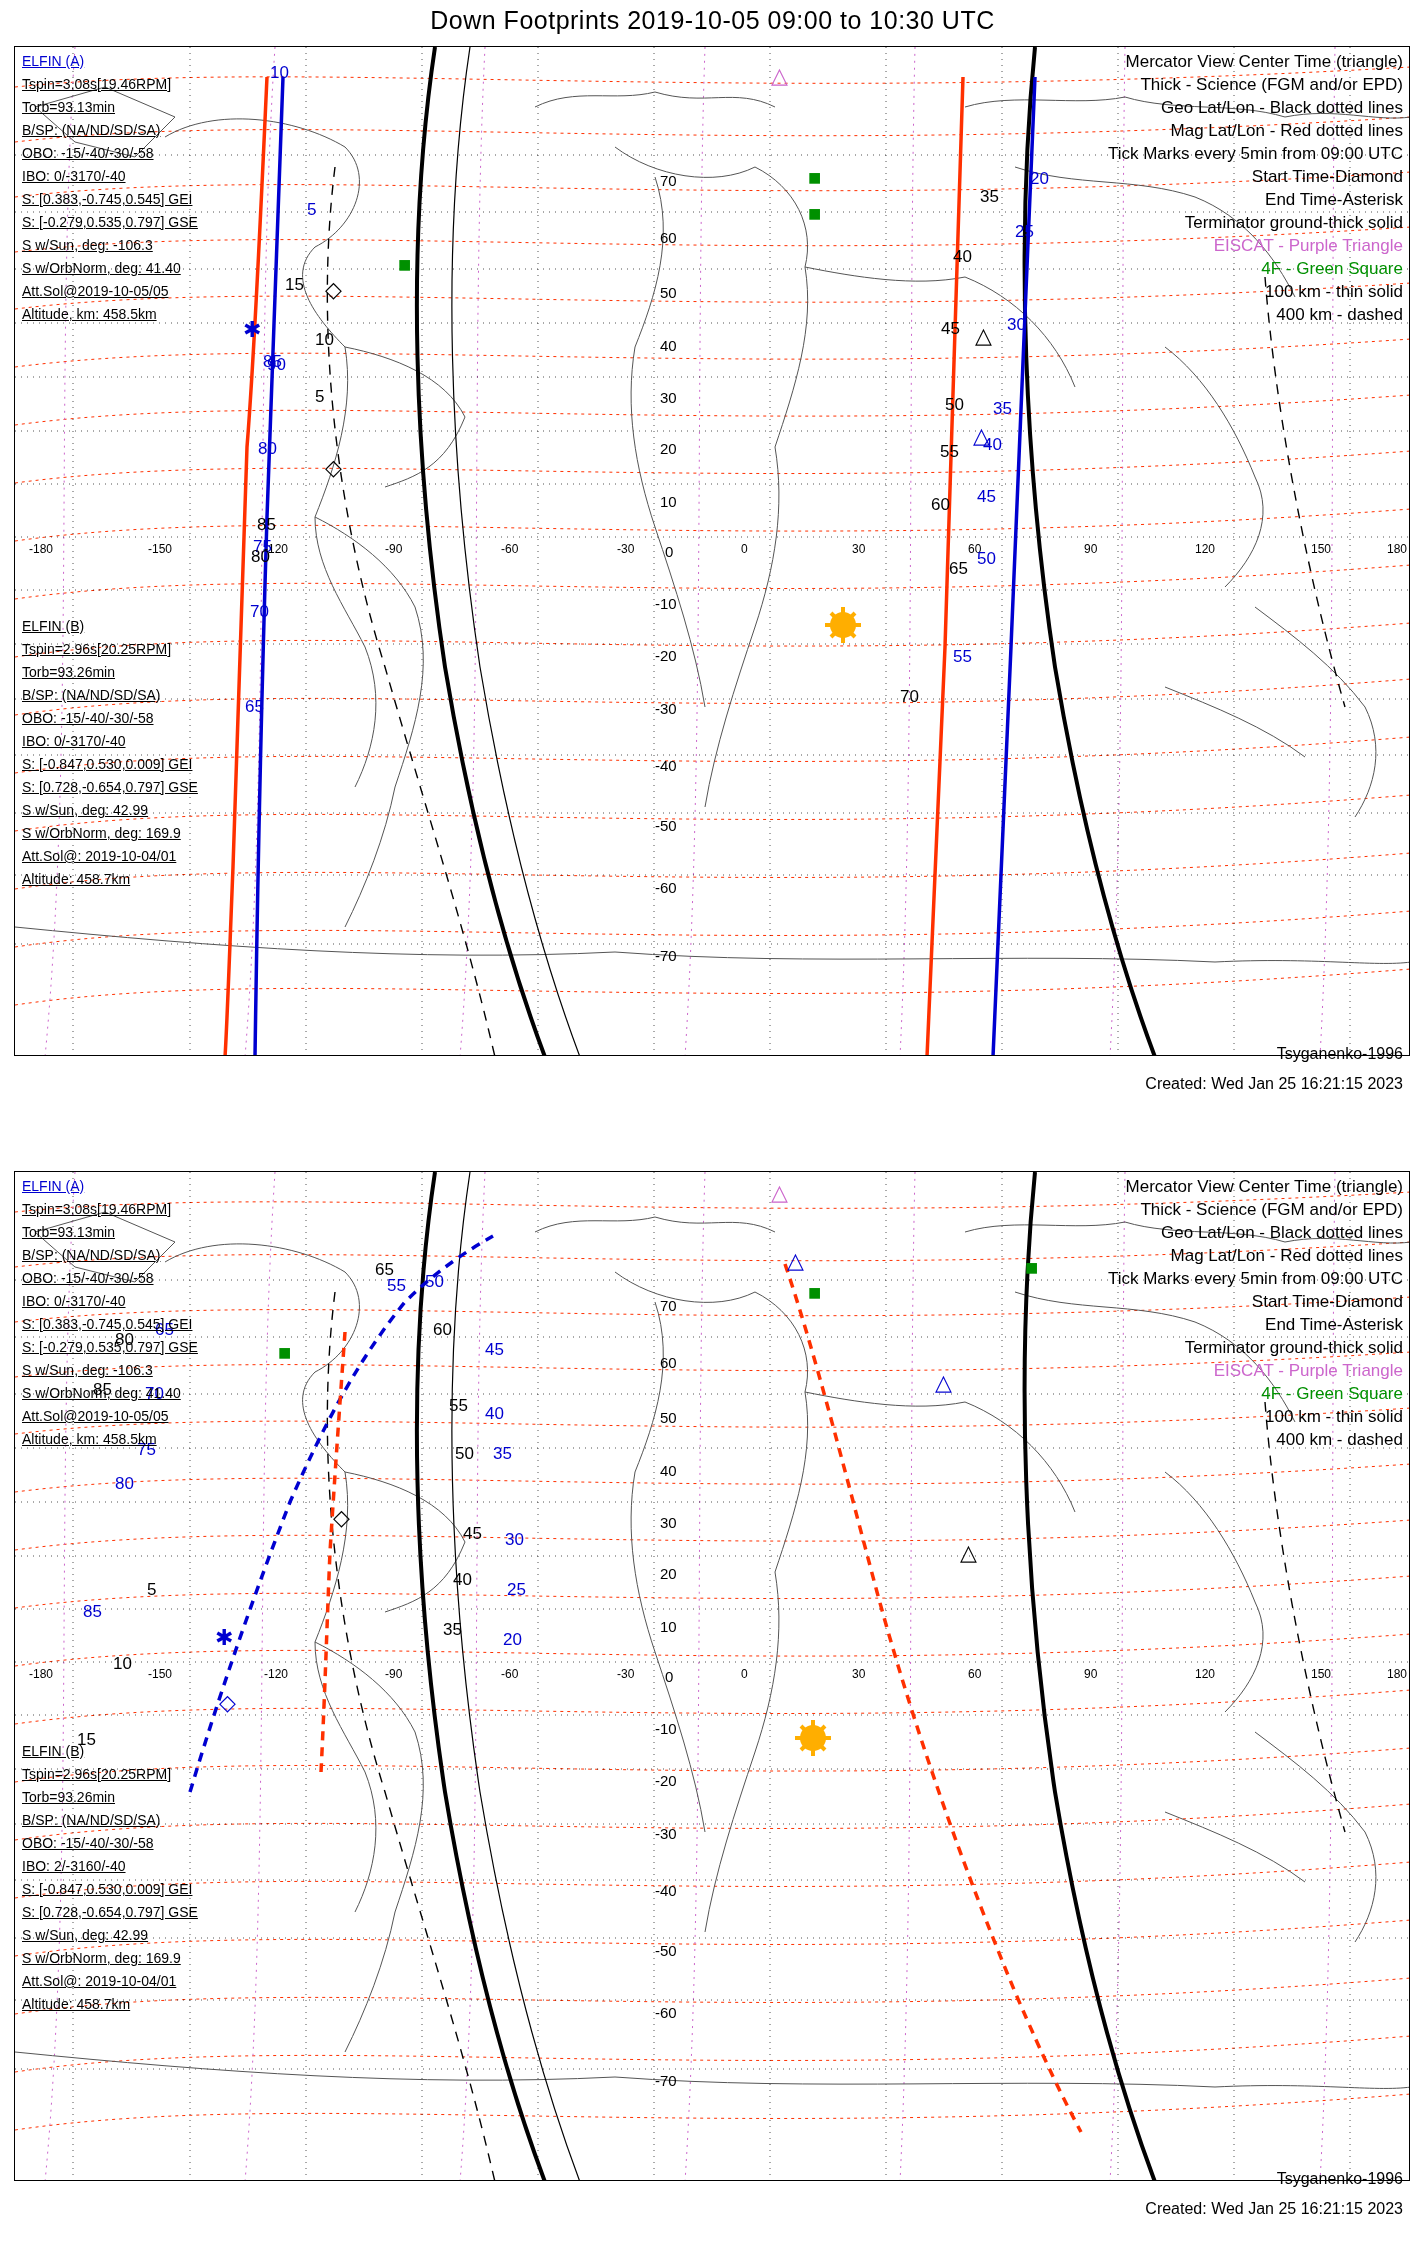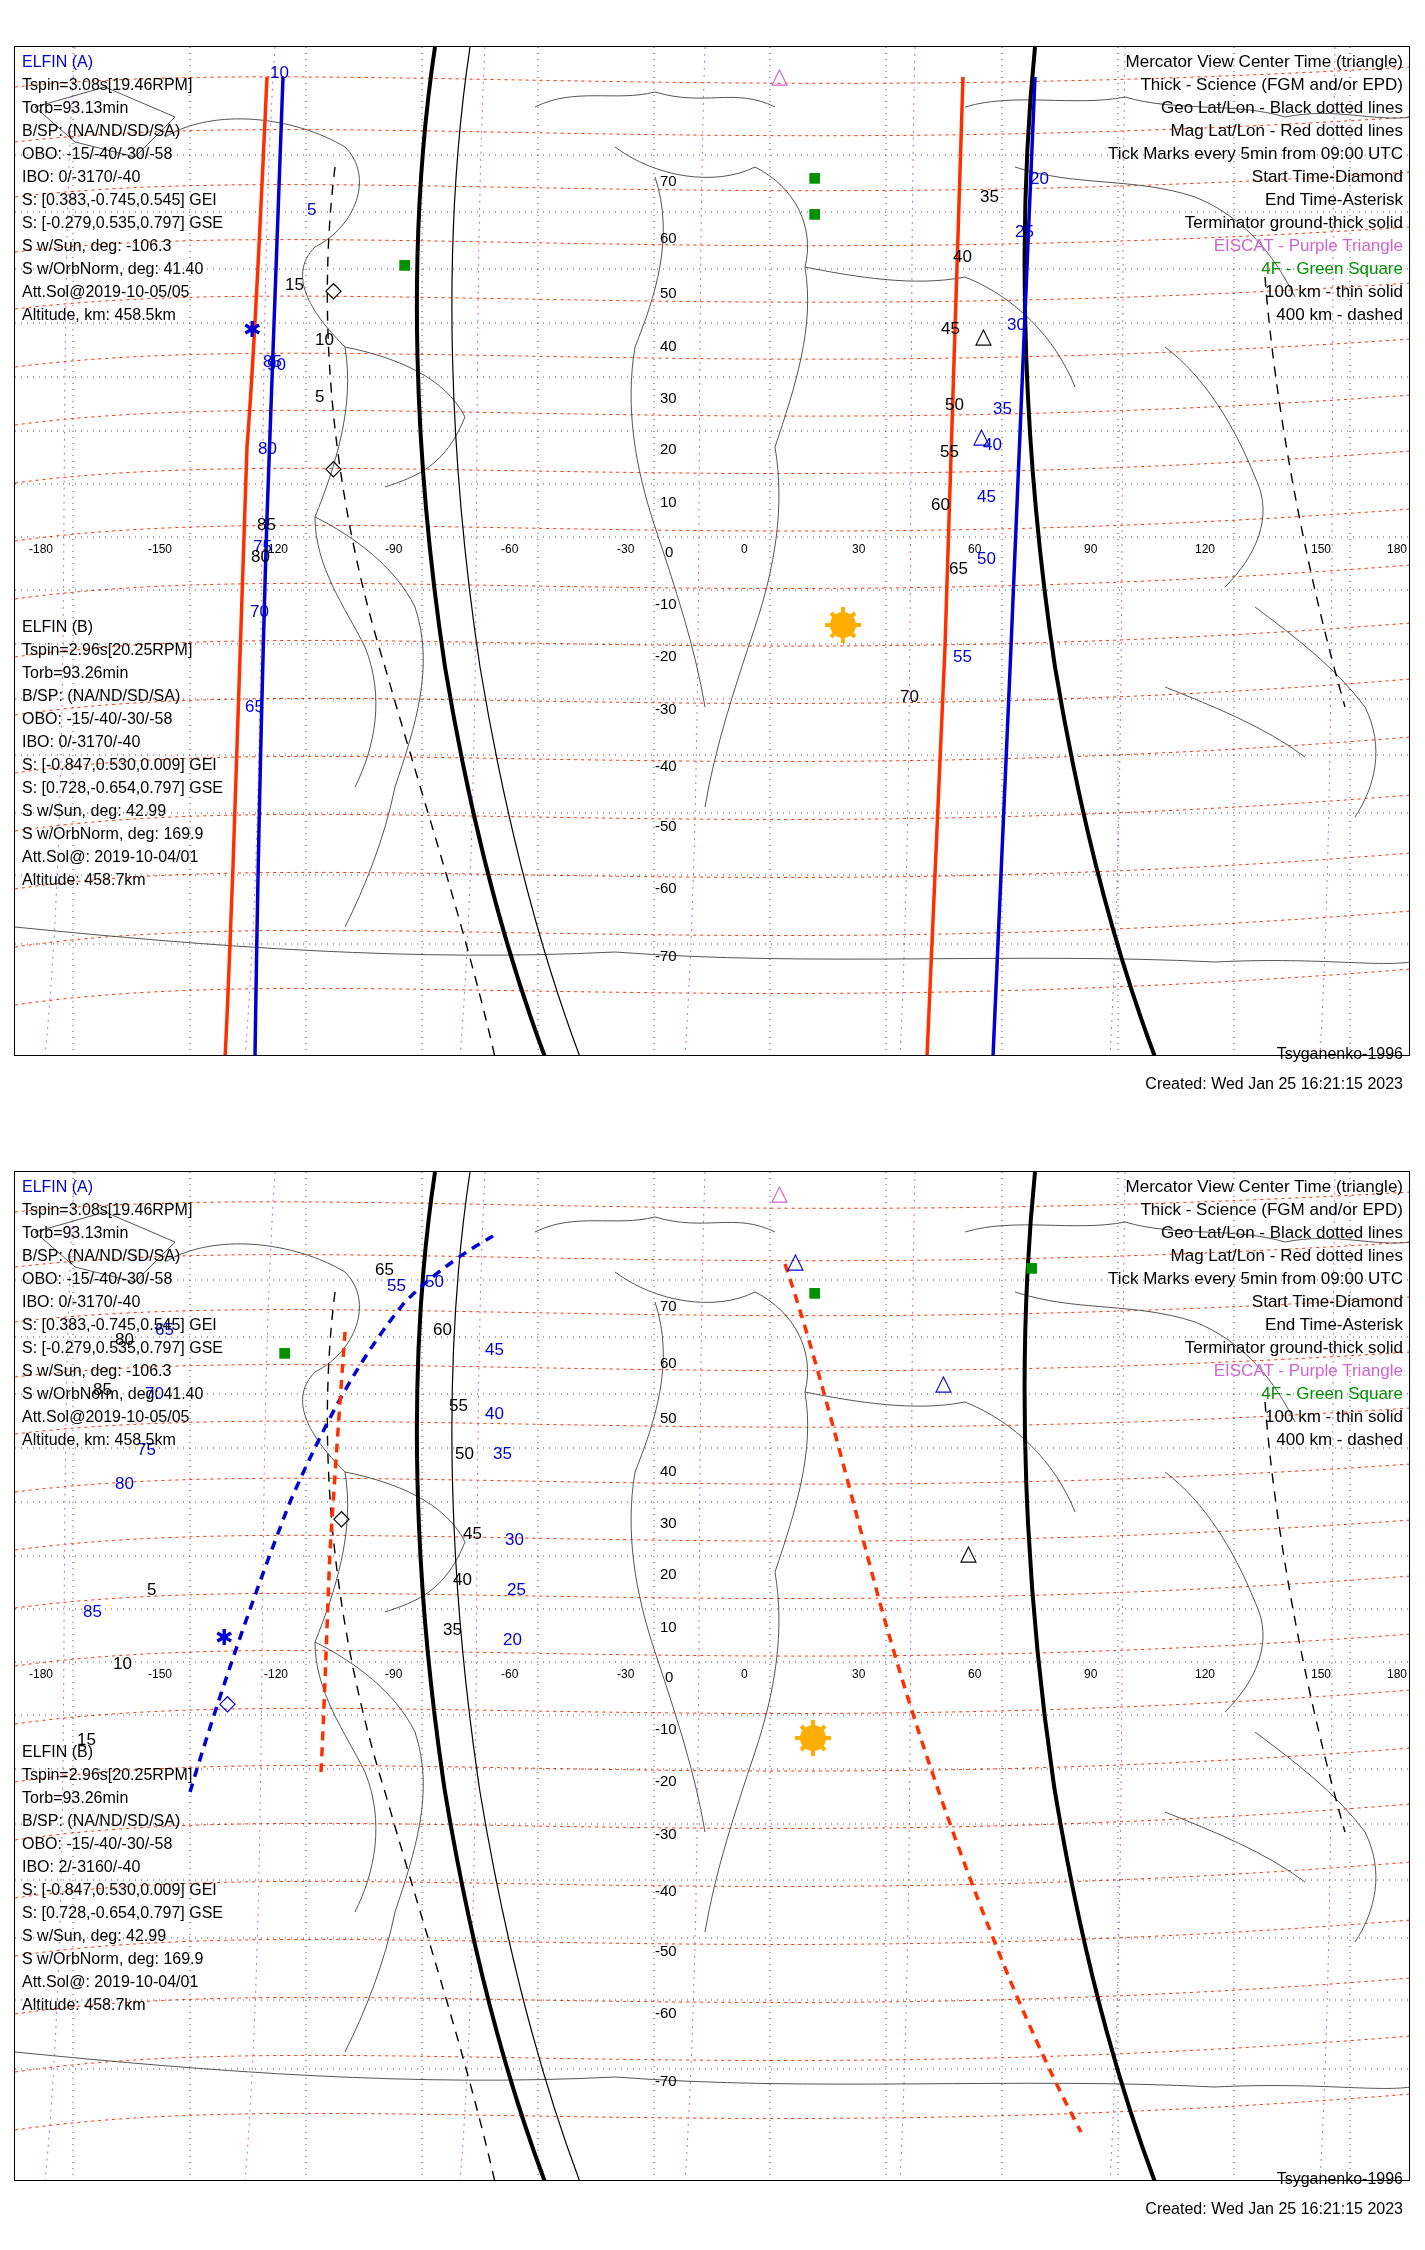--- a/index.html
+++ b/index.html
@@ -6,37 +6,38 @@
   body{width:1425px;height:2250px;font-family:"Liberation Sans",sans-serif;color:#000;}
   .panel{position:relative;width:1425px;height:1125px;overflow:hidden;}
   .panel-title{position:absolute;left:0;top:6px;width:1425px;text-align:center;font-size:25px;letter-spacing:0.5px;}
   .map-frame{position:absolute;left:14px;top:46px;width:1396px;height:1010px;border:1.5px solid #000;box-sizing:border-box;overflow:hidden;background:#fff;}
   .svg-abs{position:absolute;left:0;top:0;}
   .txt{position:absolute;white-space:pre;font-size:17px;line-height:20px;}
   .blue{color:#0000d0;}
   .red{color:#000000;}
   .viol{color:#cc66cc;}
   .green{color:#009000;}
-  .info-left{position:absolute;font-size:16px;line-height:23.5px;white-space:pre;}
+  .info-left{position:absolute;font-size:14px;line-height:23.5px;white-space:pre;text-decoration:underline;}
   .info-right{position:absolute;font-size:17px;line-height:23.5px;white-space:pre;text-align:right;}
   .credit{position:absolute;font-size:16px;white-space:pre;text-align:right;}
   .axlabel{position:absolute;font-size:15px;white-space:pre;}
   .lonlab{position:absolute;font-size:12px;white-space:pre;}
   .sun{position:absolute;width:26px;height:26px;border-radius:50%;background:#ffae00;}
   .sun:before,.sun:after{content:"";position:absolute;left:-5px;top:11px;width:36px;height:4px;background:#ffae00;}
   .sun:after{transform:rotate(90deg);}
   .sun .d1,.sun .d2{position:absolute;left:-4px;top:11px;width:34px;height:4px;background:#ffae00;}
   .sun .d1{transform:rotate(45deg);}
   .sun .d2{transform:rotate(-45deg);}
   .marker{position:absolute;font-size:22px;line-height:22px;}
 </style>
 </head>
 <body>
 
 <div class="panel">
+  <div class="panel-title">Down Footprints 2019-10-05 09:00 to 10:30 UTC</div>
 
   <div class="map-frame">
     <svg class="svg-abs" width="1396" height="1010" viewBox="0 0 1396 1010">
 
       <g stroke="#ff3000" stroke-width="1" fill="none" stroke-dasharray="3,4">
         <path d="M0,40 C300,10 700,60 1396,20"></path>
         <path d="M0,95 C300,60 700,115 1396,70"></path>
         <path d="M0,150 C300,115 700,170 1396,125"></path>
         <path d="M0,205 C300,170 700,225 1396,180"></path>
         <path d="M0,262 C300,226 700,282 1396,236"></path>

